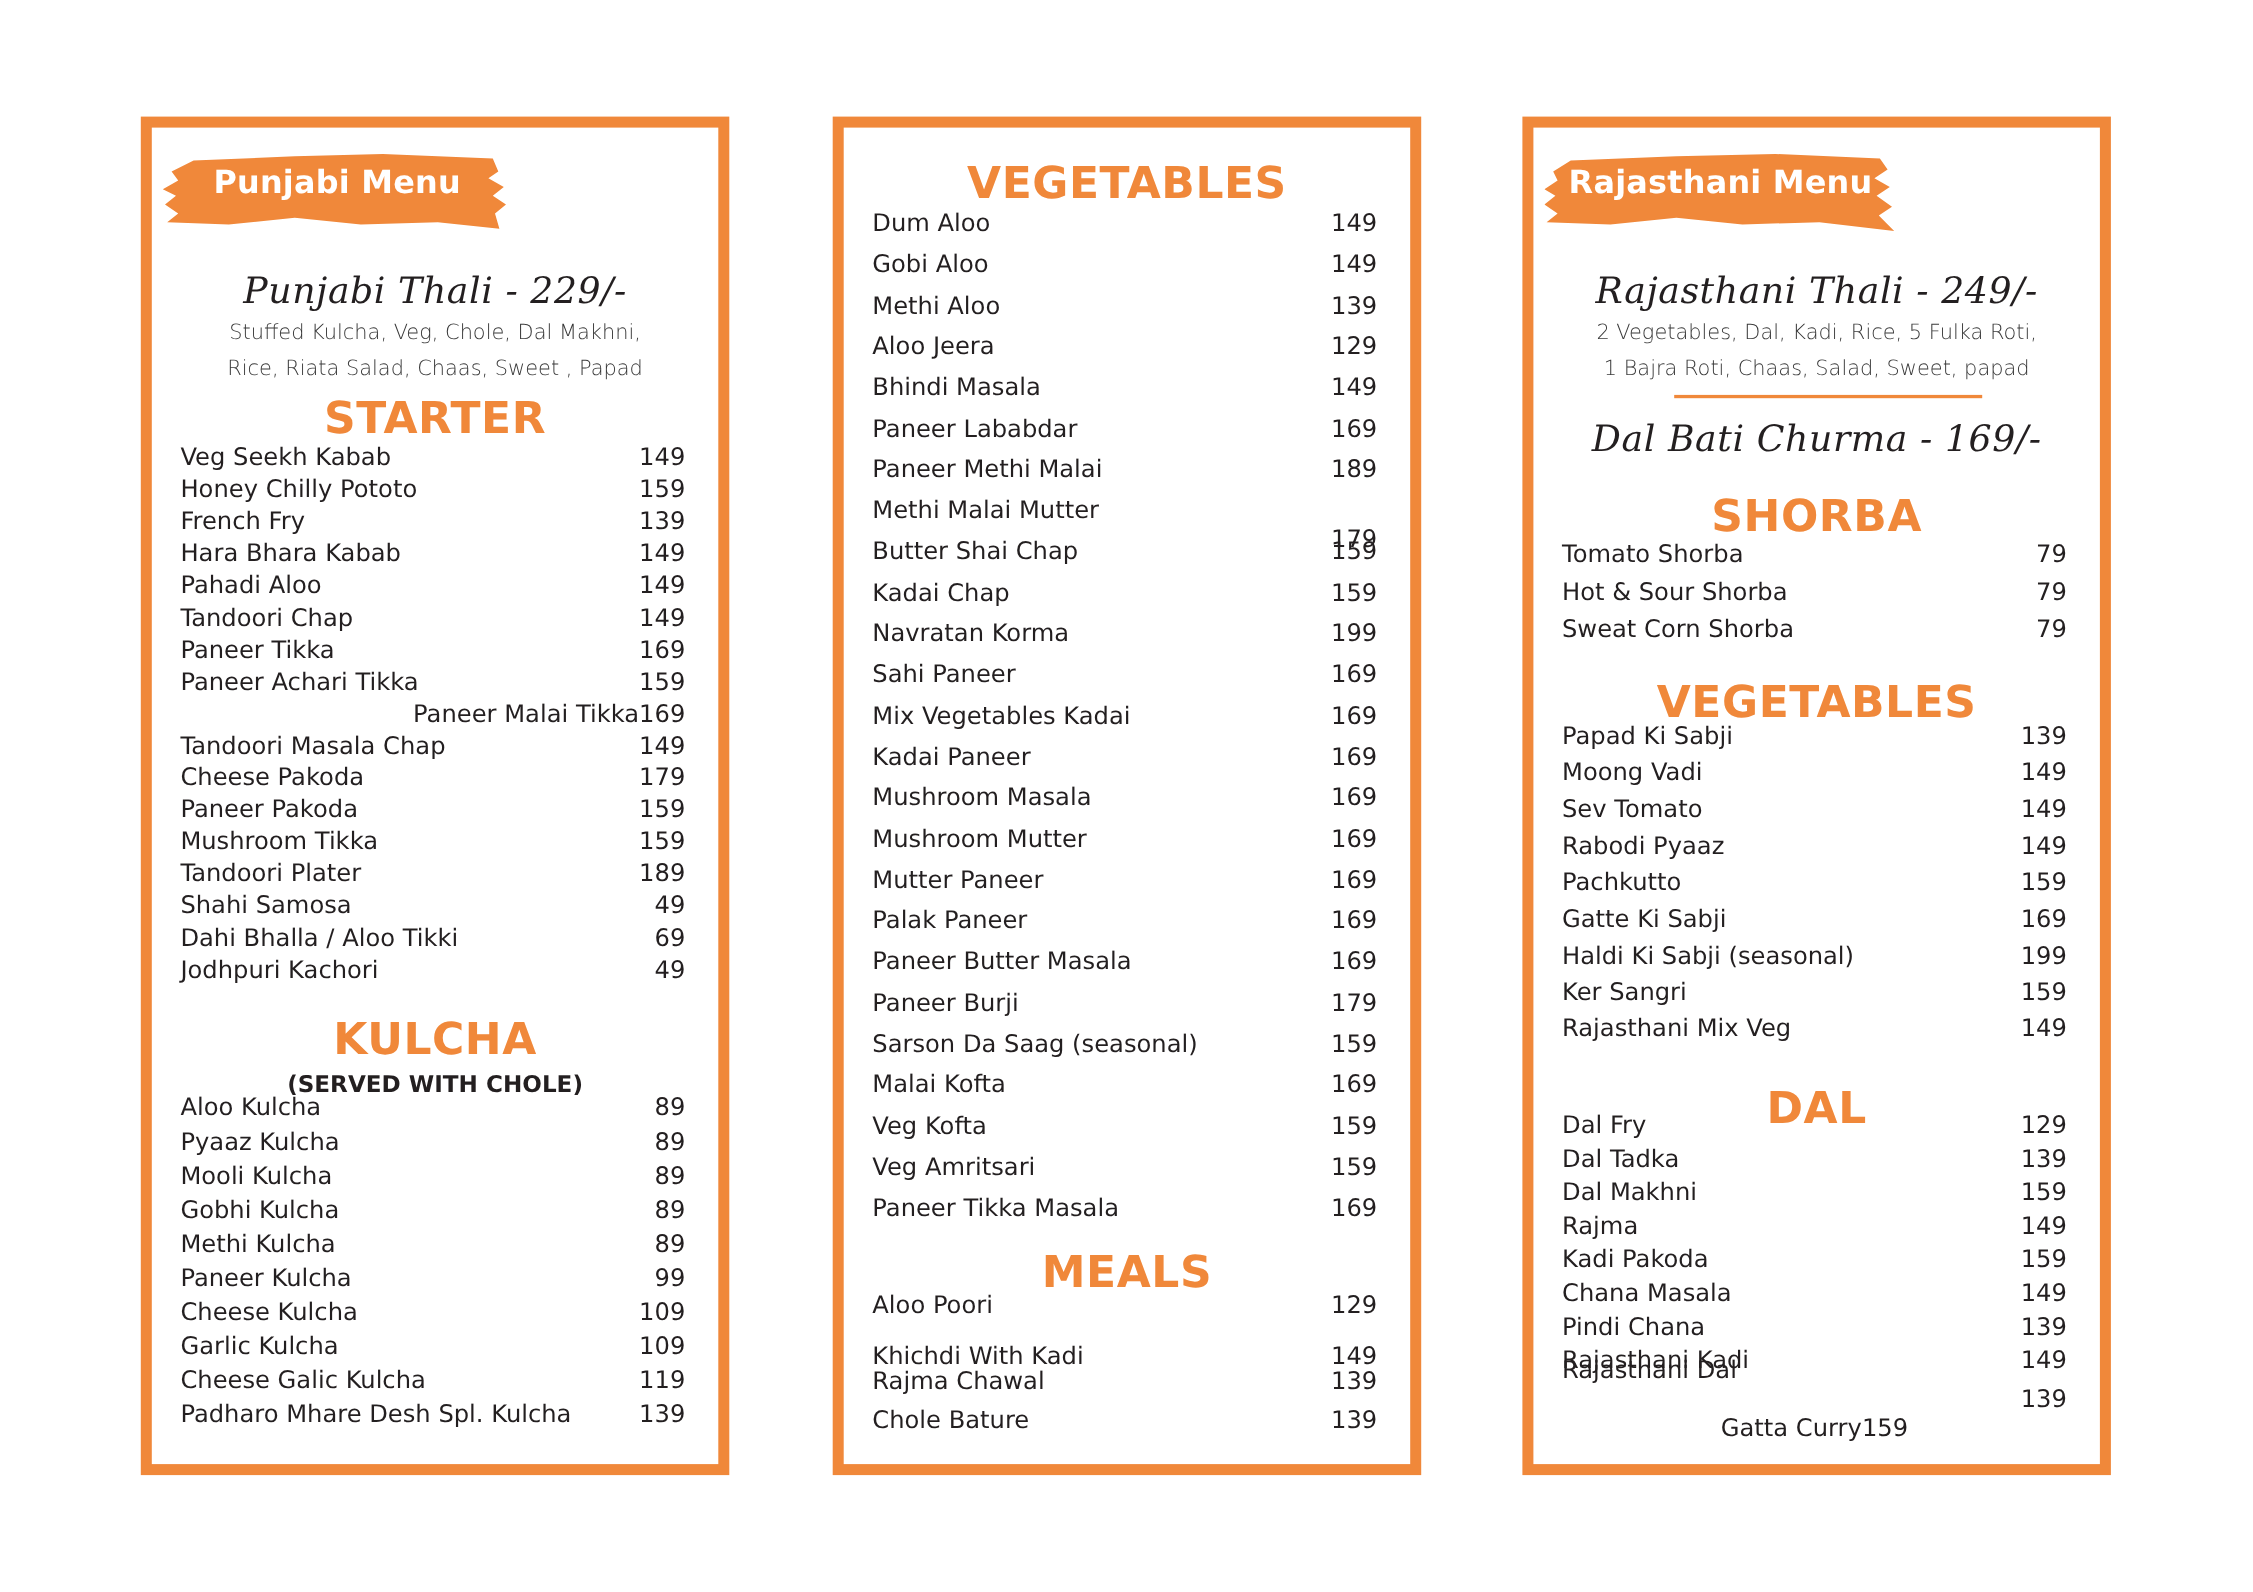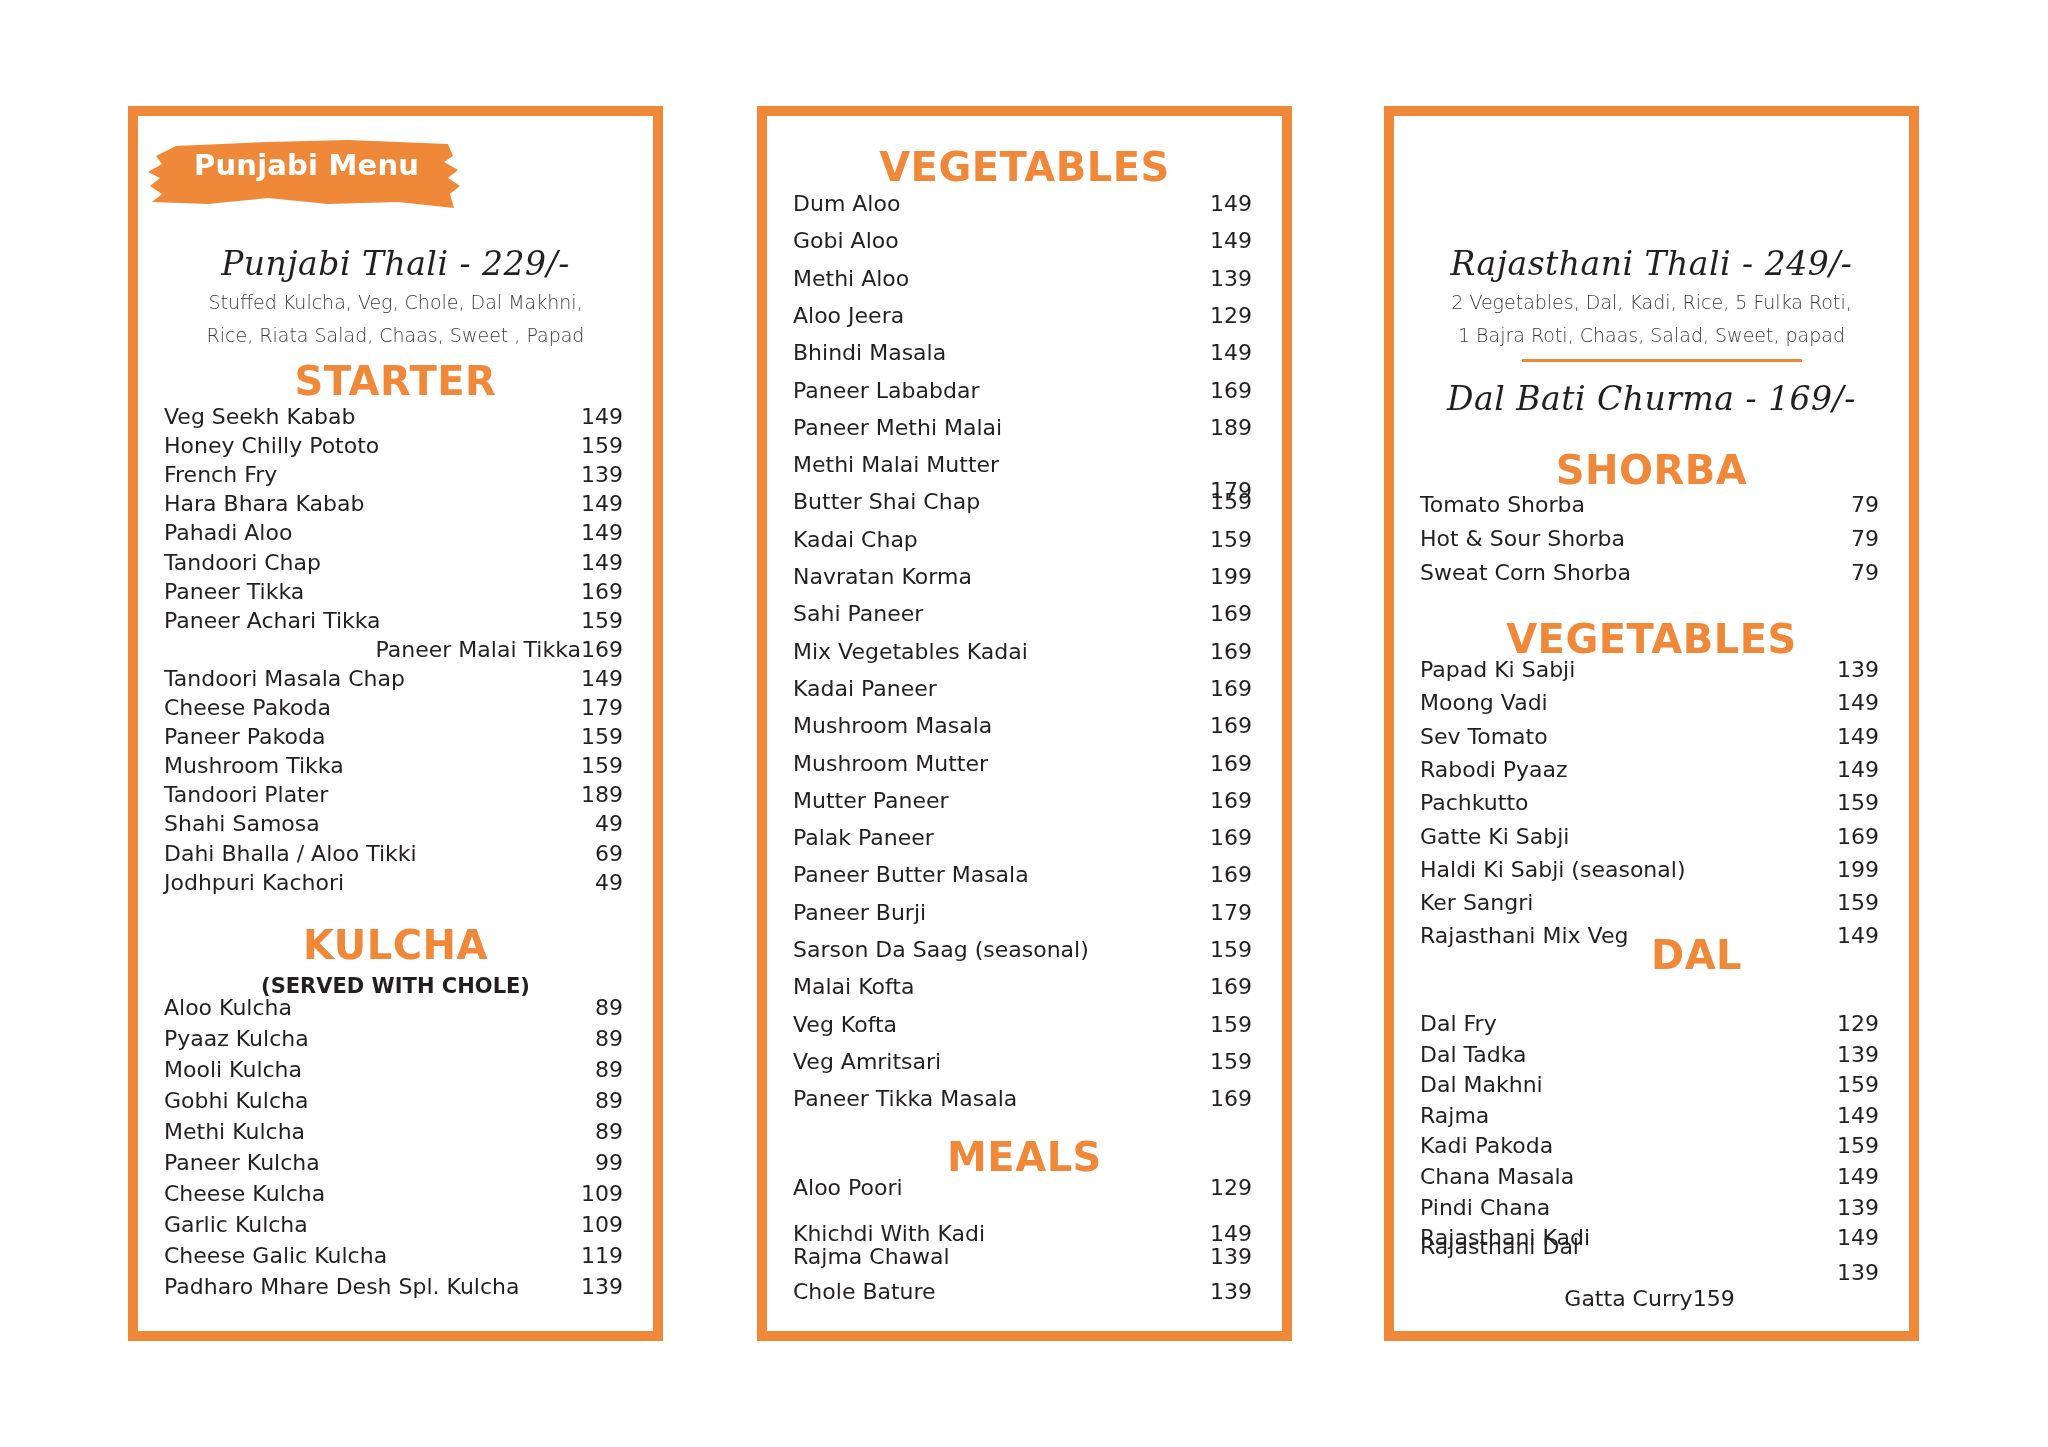--- a/index.html
+++ b/index.html
@@ -292,20 +292,26 @@
         <span class="p">139</span>
       </div>
       <div class="row" style="top: 1162.5px;">
         <span>Chole Bature</span>
         <span class="p">139</span>
       </div>
     </div>
 </div>
 
 <div class="panel" id="panel-right">
+  <div class="banner" style="width:330px;">
+    <svg width="330" height="80" viewBox="0 0 330 80">
+      <path d="M24 12 L120 8 L210 6 L305 10 L312 20 L300 28 L314 36 L302 44 L316 54 L304 62 L318 76 L250 68 L180 70 L120 64 L60 70 L2 68 L12 60 L0 52 L10 44 L0 38 L12 30 L8 22 Z" fill="#f0883a"></path>
+    </svg>
+    <span class="banner-text" style="left:22px;">Rajasthani Menu</span>
+  </div>
   <div class="thali" style="top:128px;">Rajasthani Thali - 249/-</div>
   <div class="desc" style="top:175px;">2 Vegetables, Dal, Kadi, Rice, 5 Fulka Roti,</div>
   <div class="desc" style="top:208px;">1 Bajra Roti, Chaas, Salad, Sweet, papad</div>
   <div class="rule" style="top:243px; left:128px; width:280px;"></div>
   <div class="thali" style="top:263px;">Dal Bati Churma - 169/-</div>
   <div class="sec" style="top:331px;">SHORBA</div>
   <div id="right-shorba">
       <div class="row" style="top: 376px;">
         <span>Tomato Shorba</span>
         <span class="p">79</span>
@@ -351,21 +357,21 @@
       </div>
       <div class="row" style="top: 774.1px;">
         <span>Ker Sangri</span>
         <span class="p">159</span>
       </div>
       <div class="row" style="top: 807.4px;">
         <span>Rajasthani Mix Veg</span>
         <span class="p">149</span>
       </div>
     </div>
-  <div class="sec" style="top:816px;padding-left:45px;">DAL</div>
+  <div class="sec" style="top:869px;">DAL</div>
   <div id="right-dal">
       <div class="row" style="top: 895px;">
         <span>Dal Fry</span>
         <span class="p">129</span>
       </div>
       <div class="row" style="top: 925.6px;">
         <span>Dal Tadka</span>
         <span class="p">139</span>
       </div>
       <div class="row" style="top: 956.2px;">

